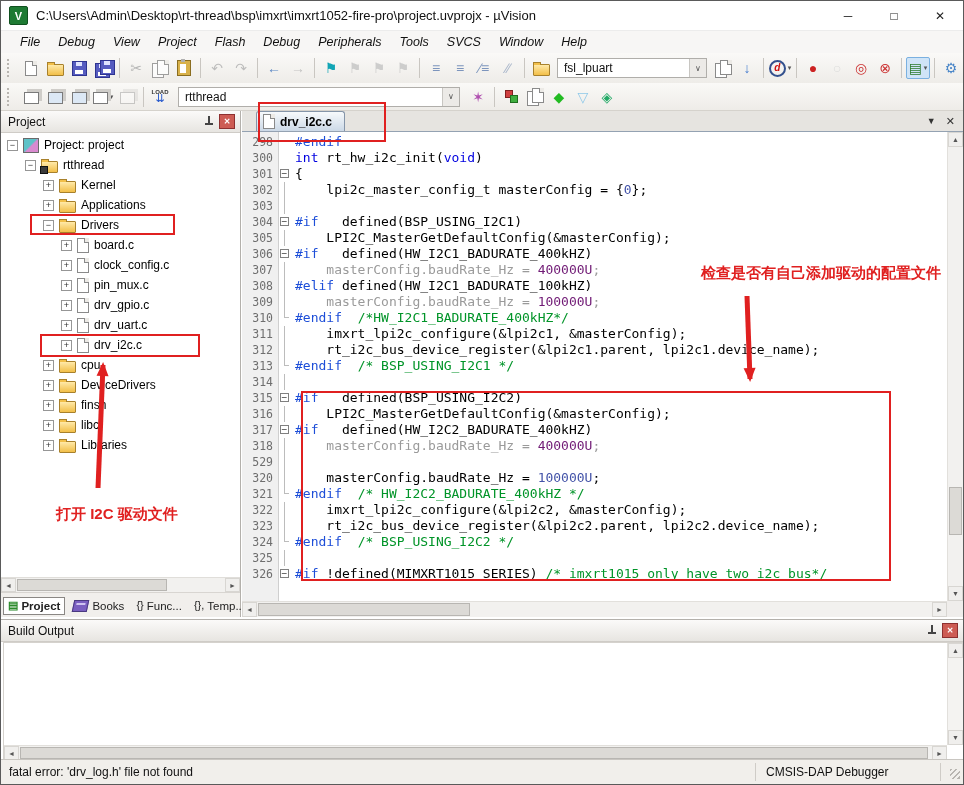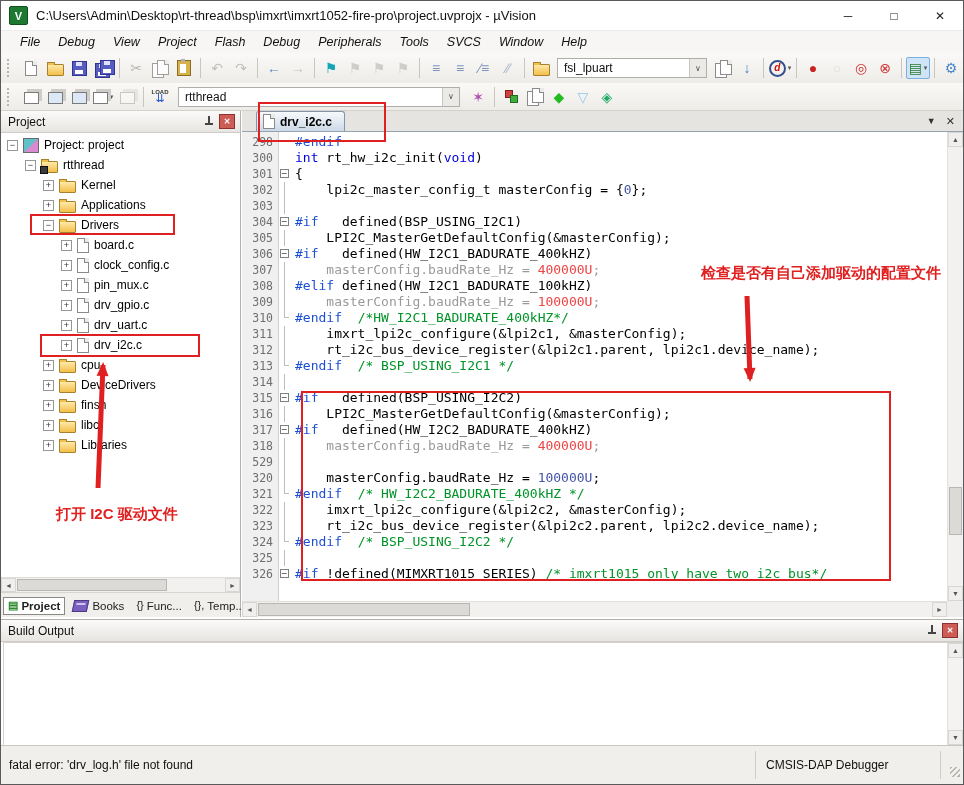--- a/index.html
+++ b/index.html
@@ -94,35 +94,35 @@
   .f-line::before{content:"";position:absolute;left:6px;top:0;bottom:0;width:1px;background:#bcbcbc;}
   .f-tick::before{content:"";position:absolute;left:6px;top:0;height:8px;width:1px;background:#bcbcbc;}
   .f-tick::after{content:"";position:absolute;left:6px;top:7px;width:5px;height:1px;background:#bcbcbc;}
   .ltext{padding-left:3px;}
   .tok-pre{color:#1d4ed8;}
   .tok-kw{color:#0000e0;}
   .tok-com{color:#009428;}
   .tok-num{color:#4353a8;}
   .tok-txt{color:#000;}
   .tok-gray{color:#9a9a9a;}
-  .tok-gnum{color:#ef4444;}
+  .tok-gnum{color:#701a75;}
   .evscroll{position:absolute;top:21px;right:0;width:16px;bottom:16px;background:#f2f1ef;border-left:1px solid #e2e0dc;box-sizing:border-box;}
   .evscroll .sb-btn{width:100%;height:15px;}
   .evscroll .up{position:absolute;top:0;}
   .evscroll .down{position:absolute;bottom:0;}
   .evthumb{position:absolute;left:1px;right:1px;top:355px;height:48px;background:#dcdad6;border:1px solid #b8b6b2;box-sizing:border-box;}
   .ehscroll{position:absolute;left:0;right:16px;bottom:0;height:16px;background:#f2f1ef;display:flex;border-top:1px solid #e2e0dc;box-sizing:border-box;}
   .ecorner{position:absolute;right:0;bottom:0;width:16px;height:16px;background:#efedeb;}
   
   .build-output{position:absolute;top:618px;left:0;right:0;height:142px;background:#fff;border-top:1px solid #b3b0ab;box-sizing:border-box;}
   .bo-content{position:absolute;top:22px;left:2px;right:0;bottom:0;background:#fff;border:1px solid #d5d2cd;border-right:none;box-sizing:border-box;}
   .bo-vscroll{position:absolute;top:0;right:0;width:16px;bottom:15px;background:#f4f3f1;border-left:1px solid #e2e0dc;box-sizing:border-box;}
   .bo-hscroll{position:absolute;left:0;right:16px;bottom:0;height:15px;background:#f2f1ef;display:flex;border-top:1px solid #e2e0dc;box-sizing:border-box;}
   
-  .statusbar{position:absolute;left:0;right:0;bottom:0;height:39px;background:#f1efeb;border-top:1px solid #c9c6c1;display:flex;align-items:center;font-size:12px;color:#111;box-sizing:border-box;}
+  .statusbar{position:absolute;left:0;right:0;bottom:0;height:25px;background:#f1efeb;border-top:1px solid #c9c6c1;display:flex;align-items:center;font-size:12px;color:#111;box-sizing:border-box;}
   .sb-msg{flex:1;padding-left:8px;}
   .sb-cell{width:185px;border-left:1px solid #cfccc7;height:76%;display:flex;align-items:center;padding-left:10px;box-sizing:border-box;}
   .sb-gripcell{width:22px;height:76%;border-left:1px solid #cfccc7;position:relative;}
   .sb-gripcell::after{content:"";position:absolute;right:3px;bottom:2px;width:10px;height:10px;background:repeating-linear-gradient(135deg,#b8b5b0 0 1.5px,transparent 1.5px 4px);}
   
   .rbox{position:absolute;border:2px solid #e02020;z-index:55;pointer-events:none;box-sizing:border-box;}
   .rtext{position:absolute;color:#e02020;font-weight:bold;z-index:55;white-space:nowrap;pointer-events:none;}
   .overlay-svg{position:absolute;left:0;top:0;z-index:56;pointer-events:none;}
 </style>
 </head>

